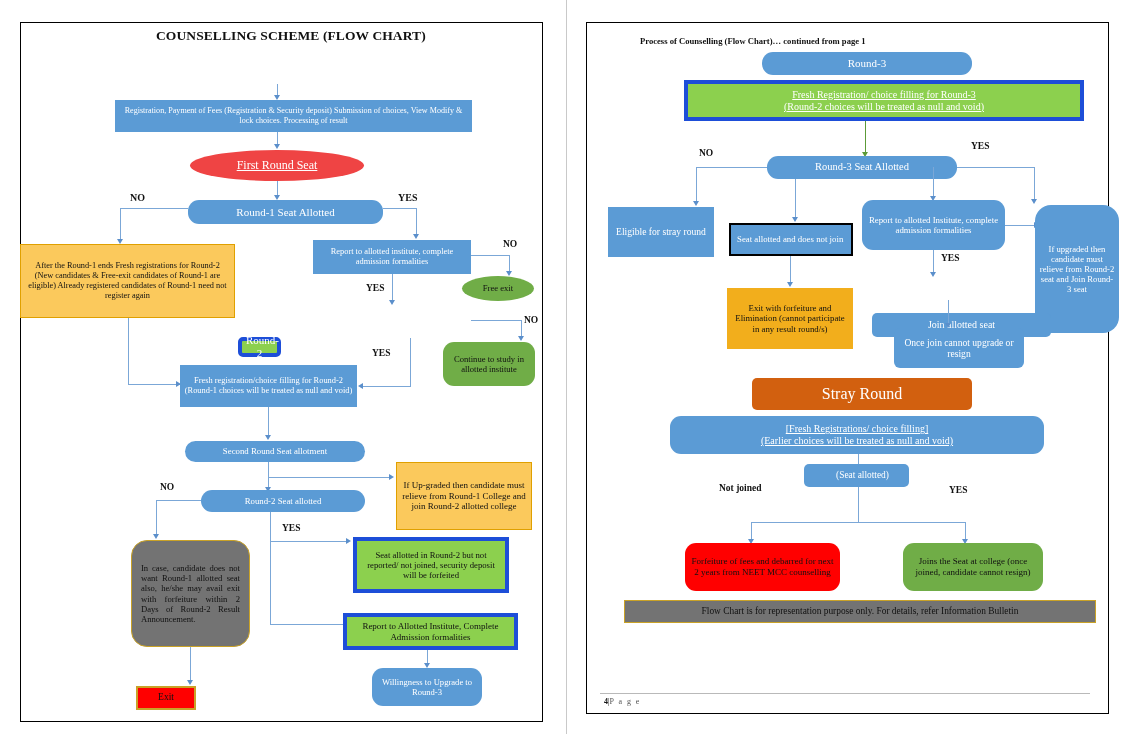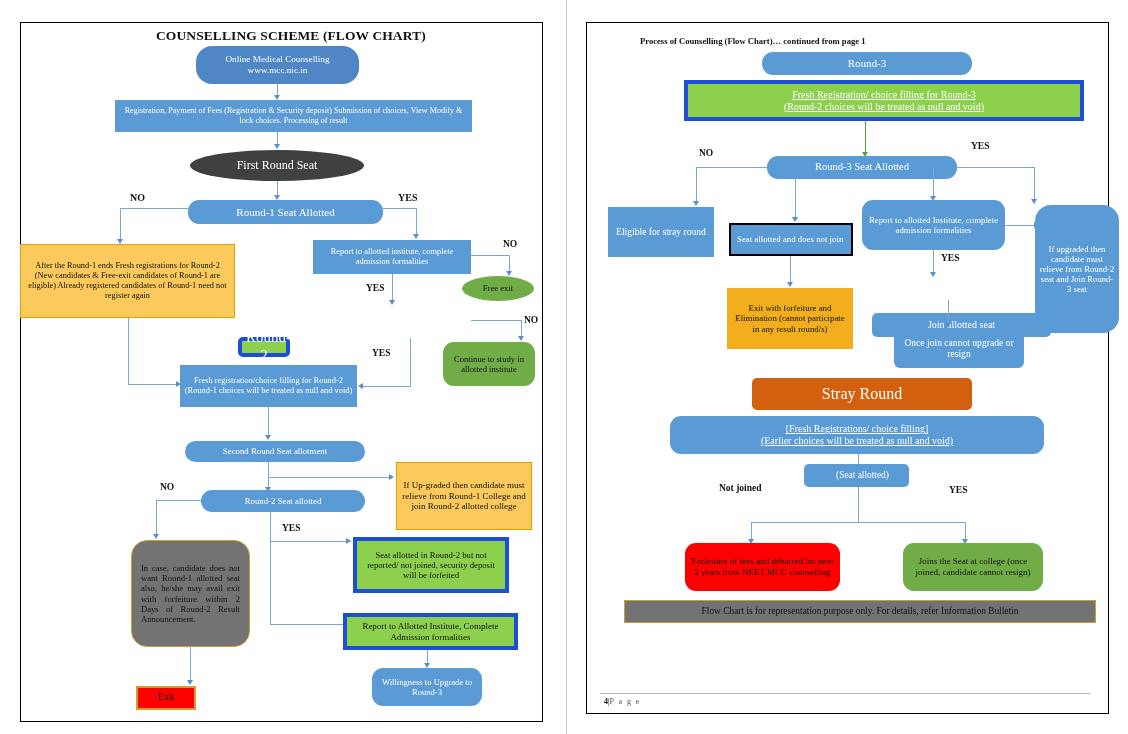--- a/index.html
+++ b/index.html
@@ -33,21 +33,21 @@
 
   .blue{background:#4E86C6;color:#ffffff;}
   .blue-soft{background:#5B9BD5;color:#ffffff;}
   .amber{background:#FBC95C;color:#111;}
   .amber-d{background:#F2AE1C;color:#111;}
   .green-lt{background:#8CD04E;color:#ffffff;}
   .green-md{background:#70AD47;color:#111;}
   .red{background:#FF0000;color:#111;}
   .yellow{background:#737373;color:#111;}
   .orange{background:#D2600F;color:#ffffff;}
-  .orange-el{background:#404040;color:#ffffff;}
+  .orange-el{background:#ef4444;color:#ffffff;text-decoration:underline;}
 
   .r4{border-radius:5px;}
   .r10{border-radius:11px;}
   .r14{border-radius:16px;}
   .sq{border-radius:0;}
   .ellipse{border-radius:50%;}
   .bord-blk{border:2.5px solid #000;}
   .bord-gold{border:2px solid #C9A227;}
   .bord-grn{border:4px solid #1d4ed8;}
   .bord-ylw{border:1px solid #C9A227;}
@@ -94,24 +94,20 @@
 
   <div class="topbar"></div>
   <div class="page-strip" id="strip-left"></div>
   <div id="gap"></div>
   <div class="page-strip" id="strip-right"></div>
 
   <div class="page" id="page-left"></div>
 
   <div class="title" style="left:156px;top:28px;font-size:13.5px;letter-spacing:0.1px;">COUNSELLING SCHEME  (FLOW CHART)</div>
 
-  <div class="node blue r14" style="left:196px;top:46px;width:163px;height:38px;font-size:9.2px;">
-    <span style="white-space:pre-line;">Online Medical Counselling
-www.mcc.nic.in</span>
-  </div>
   <div class="ln v" style="left:277px;top:84px;height:13px;"></div>
   <div class="arw down" style="left:274px;top:95px;"></div>
 
   <div class="node blue-soft sq" style="left:115px;top:100px;width:357px;height:32px;font-size:8.1px;text-align:center;">
     <span>Registration, Payment of Fees (Registration &amp; Security deposit) Submission of choices, View Modify &amp; lock choices. Processing of result</span>
   </div>
   <div class="ln v" style="left:277px;top:132px;height:14px;"></div>
   <div class="arw down" style="left:274px;top:144px;"></div>
 
   <div class="node orange-el ellipse" style="left:190px;top:150px;width:174px;height:31px;font-size:12px;">
@@ -165,21 +161,21 @@
 
   <div class="node green-md r10" style="left:443px;top:342px;width:92px;height:44px;font-size:8.6px;">
     <span>Continue to study in allotted institute</span>
   </div>
 
   <div class="lbl" style="left:372px;top:348px;font-size:9.5px;">YES</div>
   <div class="ln v" style="left:410px;top:338px;height:48px;"></div>
   <div class="ln h" style="left:362px;top:386px;width:49px;"></div>
   <div class="arw right" style="left:358px;top:383px;border-left:none;border-right:5px solid #5B8FCB;"></div>
 
-  <div class="node green-lt r4 bord-grn" style="left:238px;top:337px;width:52px;height:20px;font-size:15px;">
+  <div class="node green-lt r4 bord-grn" style="left:238px;top:337px;width:43px;height:20px;font-size:11px;">
     <span>Round-2</span>
   </div>
 
   <div class="node blue-soft sq" style="left:180px;top:365px;width:177px;height:42px;font-size:8.4px;">
     <span>Fresh registration/choice filling for Round-2 (Round-1 choices will be treated as null and void)</span>
   </div>
   <div class="ln v" style="left:268px;top:407px;height:30px;"></div>
   <div class="arw down" style="left:265px;top:435px;"></div>
 
   <div class="node blue-soft r10" style="left:185px;top:441px;width:180px;height:21px;font-size:8.8px;">

